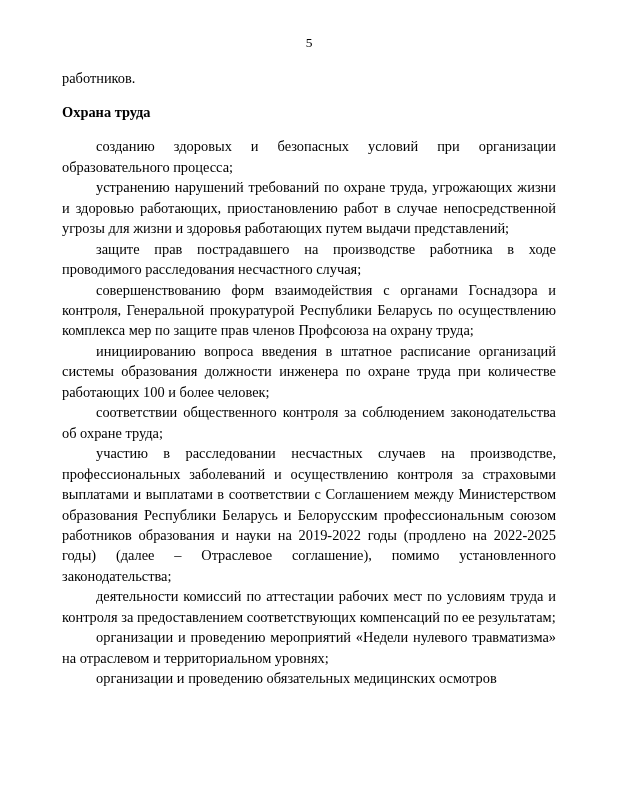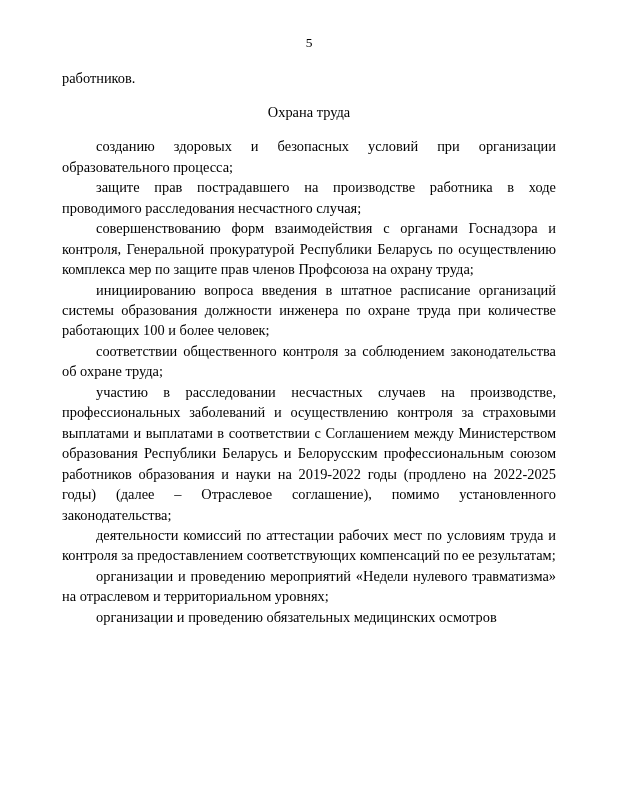--- a/index.html
+++ b/index.html
@@ -36,40 +36,40 @@
   p {
     margin: 0;
   }
   .p-plain {
     text-indent: 0;
   }
   .p-indent {
     text-indent: 34px;
   }
   .heading {
-    text-align: center;
-    font-weight: normal;
+    font-weight: bold;
     margin-top: 14px;
     margin-bottom: 14px;
     text-indent: 0;
   }
 </style>
 </head>
 <body>
 
 <div class="page">
 
   <div class="page-number">5</div>
 
   <div class="doc-body">
     <p class="p-plain">работников.</p>
 
     <p class="heading">Охрана труда</p>
 
     <p class="p-indent">созданию здоровых и безопасных условий при организации образовательного процесса;</p>
+    <p class="p-indent">устранению нарушений требований по охране труда, угрожающих жизни и здоровью работающих, приостановлению работ в случае непосредственной угрозы для жизни и здоровья работающих путем выдачи представлений;</p>
     <p class="p-indent">защите прав пострадавшего на производстве работника в ходе проводимого расследования несчастного случая;</p>
     <p class="p-indent">совершенствованию форм взаимодействия с органами Госнадзора и контроля, Генеральной прокуратурой Республики Беларусь по осуществлению комплекса мер по защите прав членов Профсоюза на охрану труда;</p>
     <p class="p-indent">инициированию вопроса введения в штатное расписание организаций системы образования должности инженера по охране труда при количестве работающих 100 и более человек;</p>
     <p class="p-indent">соответствии общественного контроля за соблюдением законодательства об охране труда;</p>
     <p class="p-indent">участию в расследовании несчастных случаев на производстве, профессиональных заболеваний и осуществлению контроля за страховыми выплатами и выплатами в соответствии с Соглашением между Министерством образования Республики Беларусь и Белорусским профессиональным союзом работников образования и науки на 2019-2022 годы (продлено на 2022-2025 годы) (далее – Отраслевое соглашение), помимо установленного законодательства;</p>
     <p class="p-indent">деятельности комиссий по аттестации рабочих мест по условиям труда и контроля за предоставлением соответствующих компенсаций по ее результатам;</p>
     <p class="p-indent">организации и проведению мероприятий «Недели нулевого травматизма» на отраслевом и  территориальном  уровнях;</p>
     <p class="p-indent">организации и проведению обязательных медицинских осмотров</p>
   </div>
 

